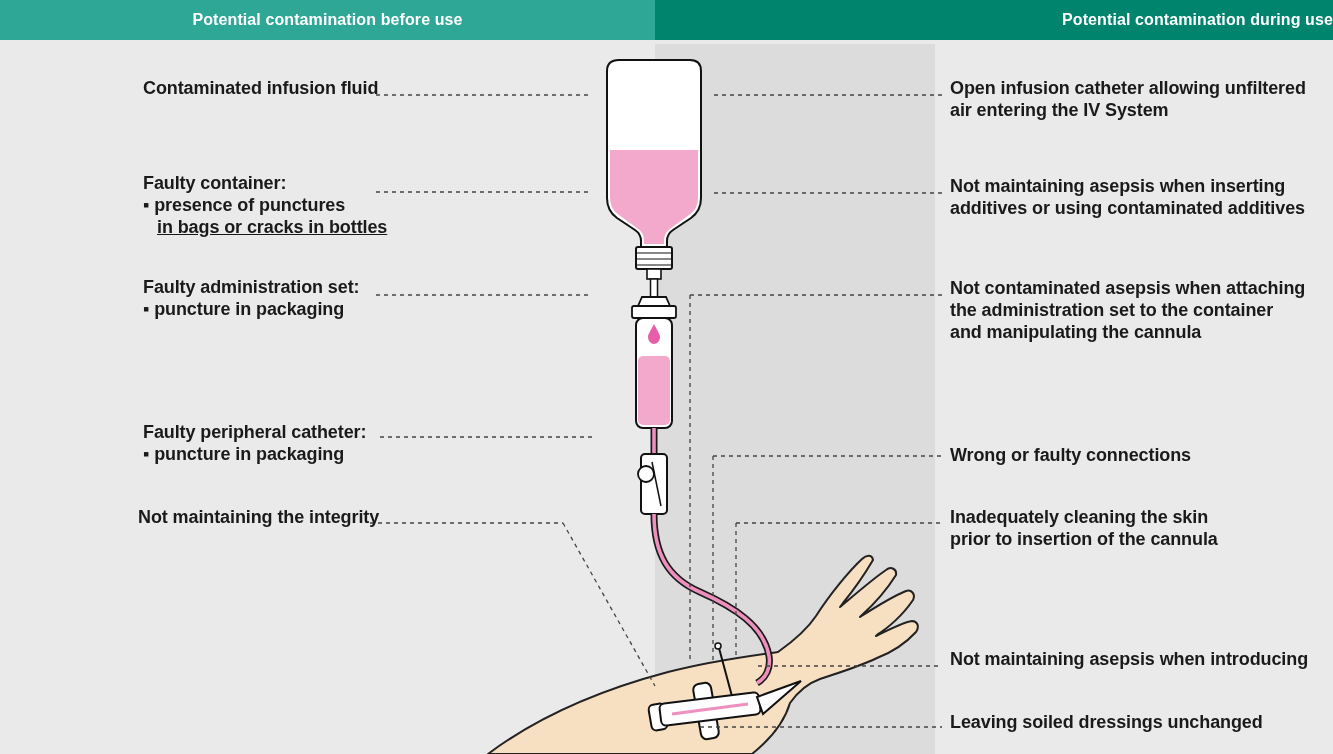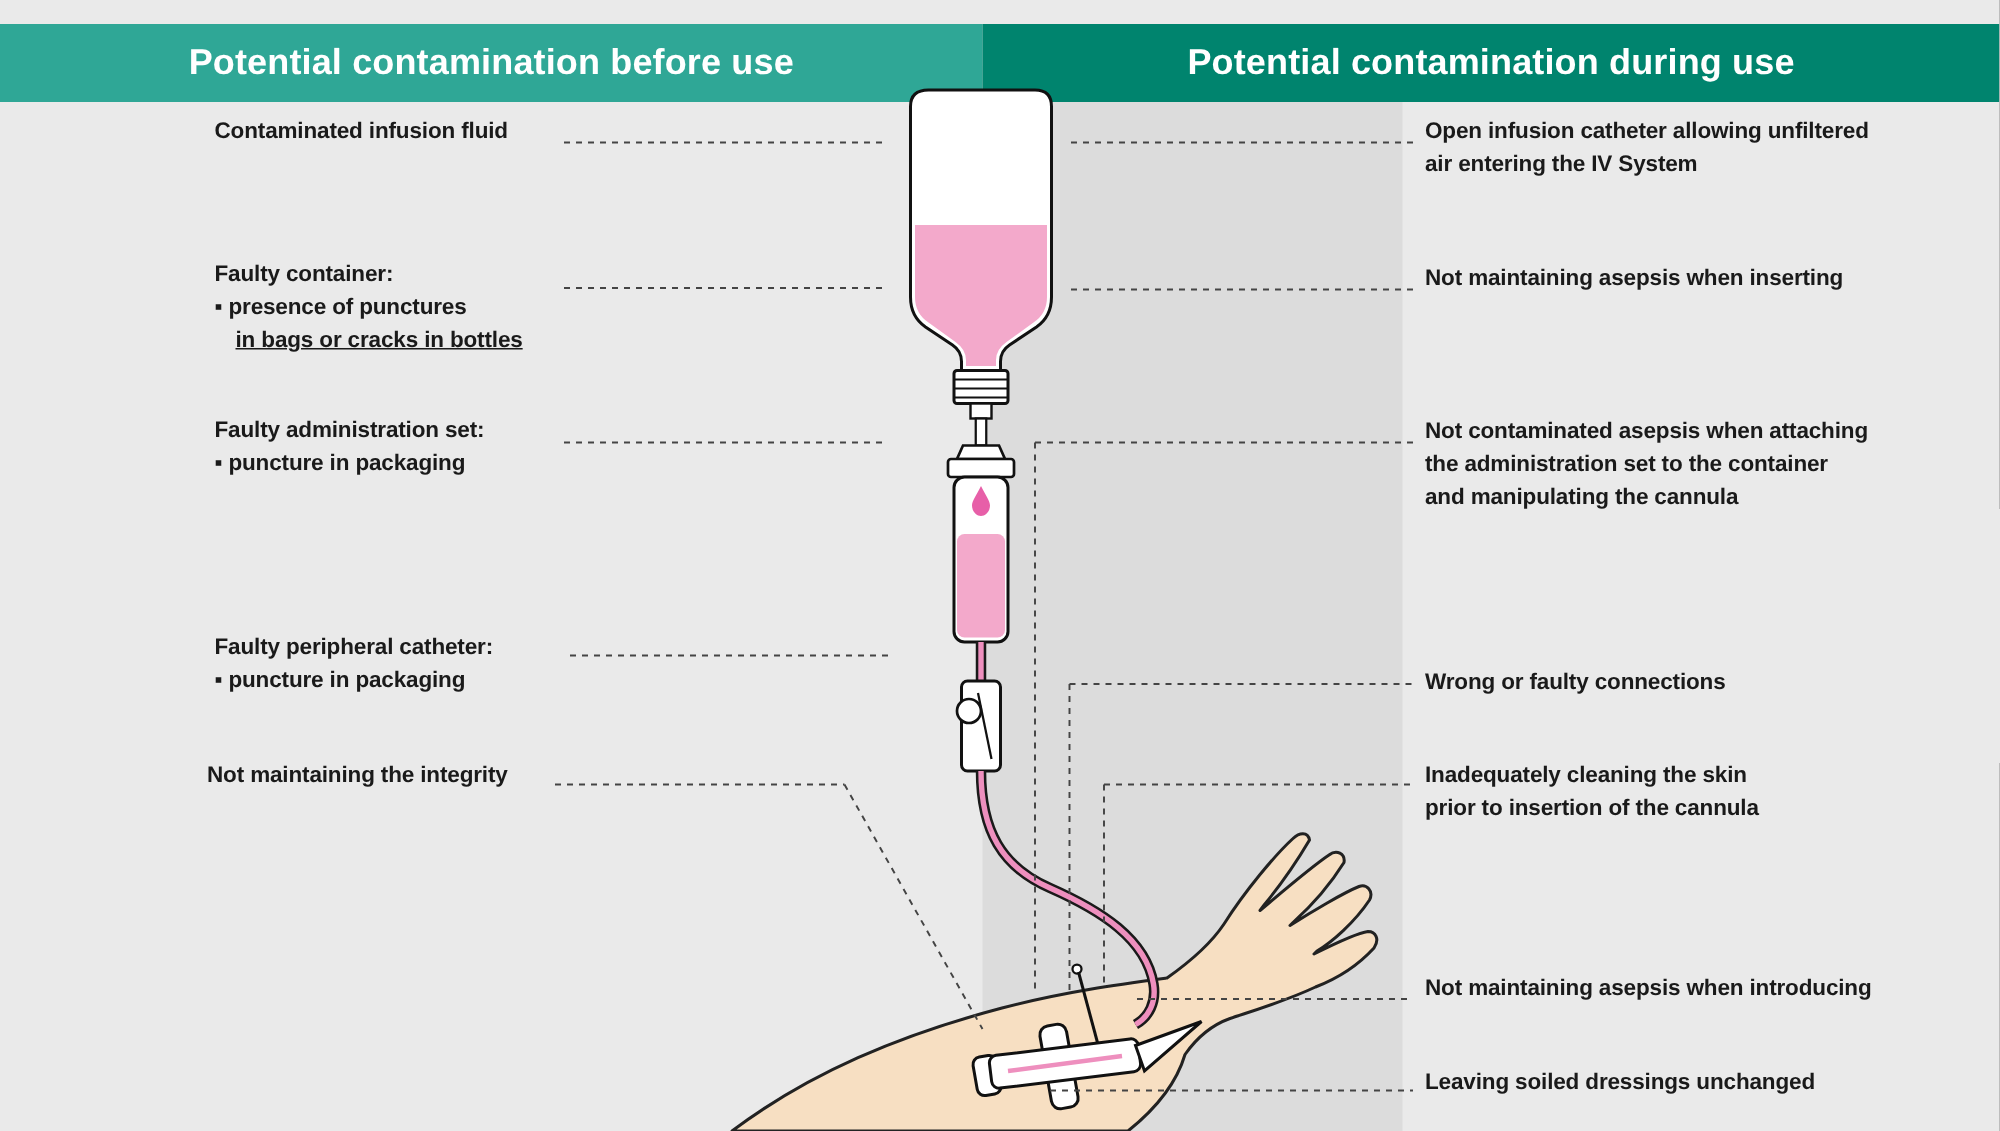--- a/index.html
+++ b/index.html
@@ -2,26 +2,26 @@
 <html style="--header-left-bg: #2FA796; --header-right-bg: #00846E; --bg-left: #EAEAEA; --bg-band: #DCDCDC; --fluid-pink: #F3A9CB; --tube-pink: #EE8FBE; --drop-pink: #E75FA8; --skin: #F7DFC2; --leader-line: #444444; --text: #1A1A1A;"><head>
 <meta charset="utf-8">
 <style>
   html,body{margin:0;padding:0;background:#9a9a9a;}
   .canvas{
     position:relative;width:1333px;height:754px;overflow:hidden;
     background:var(--bg-left,#EAEAEA);
     font-family:"Liberation Sans",sans-serif;
   }
   .band{position:absolute;left:655px;top:44px;width:280px;height:710px;background:var(--bg-band,#DCDCDC);}
-  .hdr{position:absolute;top:0;height:52px;display:flex;align-items:center;justify-content:center;
-       color:#fff;font-weight:700;font-size:24px;letter-spacing:0.1px;margin-top:16px;}
+  .hdr{position:absolute;top:0;height:40px;display:flex;align-items:center;justify-content:center;
+       color:#fff;font-weight:700;font-size:16px;letter-spacing:0.1px;}
   .hdr-left{left:0;width:655px;background:var(--header-left-bg,#2FA796);}
-  .hdr-right{left:655px;width:678px;background:var(--header-right-bg,#00846E);}
+  .hdr-right{left:655px;width:678px;background:var(--header-right-bg,#00846E);justify-content:flex-end;}
   .art{position:absolute;left:0;top:0;}
-  .txt{position:absolute;color:var(--text,#1A1A1A);font-weight:700;font-size:15px;line-height:22px;
+  .txt{position:absolute;color:var(--text,#1A1A1A);font-weight:700;font-size:18px;line-height:22px;
        letter-spacing:-0.1px;white-space:nowrap;}
   .txt .ind{padding-left:14px;text-decoration:underline;}
 </style>
 </head>
 <body>
 
 <div class="canvas">
 
   <div class="band"></div>
 
@@ -148,20 +148,21 @@
   <div class="txt" style="left:138px;top:506px">
     <div>Not maintaining the integrity</div>
   </div>
 
   <div class="txt" style="left:950px;top:77px">
     <div>Open infusion catheter allowing unfiltered</div>
     <div>air entering the IV System</div>
   </div>
   <div class="txt" style="left:950px;top:175px">
     <div>Not maintaining asepsis when inserting</div>
+    <div>additives or using contaminated additives</div>
   </div>
   <div class="txt" style="left:950px;top:277px">
     <div>Not contaminated asepsis when attaching</div>
     <div>the administration set to the container</div>
     <div>and manipulating the cannula</div>
   </div>
   <div class="txt" style="left:950px;top:444px">
     <div>Wrong or faulty connections</div>
   </div>
   <div class="txt" style="left:950px;top:506px">

